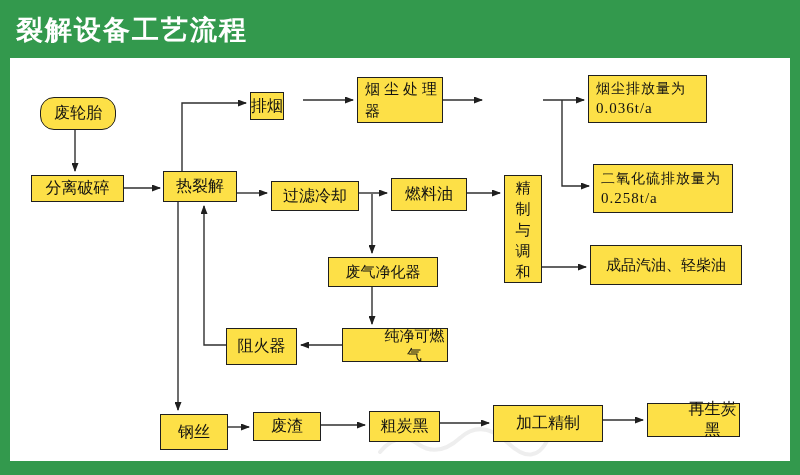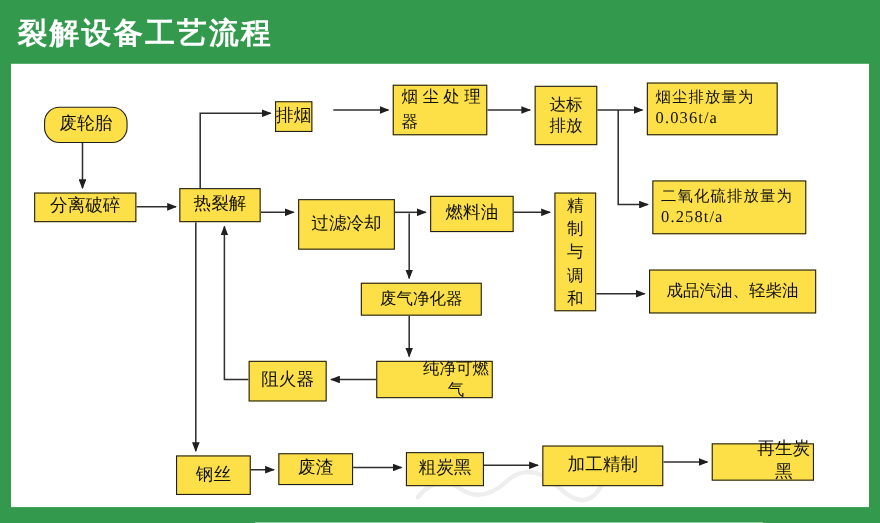--- a/index.html
+++ b/index.html
@@ -93,33 +93,29 @@
     <div class="node" style="left: 163px; top: 171px; width: 74px; height: 31px;">
       <div class="label">热裂解</div>
     </div>
     <div class="node" style="left: 250px; top: 92px; width: 34px; height: 28px;">
       <div class="label">排烟</div>
     </div>
     <div class="node spread" style="left: 357px; top: 77px; width: 86px; height: 46px;">
       <div class="label">烟尘处理
 器</div>
     </div>
-    <div class="node small" style="left: 486px; top: 78px; width: 57px; height: 54px;">
-      <div class="label">达标
-排放</div>
-    </div>
     <div class="node emission" style="left: 588px; top: 75px; width: 119px; height: 48px;">
       <div class="label">烟尘排放量为</div>
       <div class="value">0.036t/a</div>
     </div>
     <div class="node emission" style="left: 593px; top: 164px; width: 140px; height: 49px;">
       <div class="label">二氧化硫排放量为</div>
       <div class="value">0.258t/a</div>
     </div>
-    <div class="node" style="left: 271px; top: 181px; width: 88px; height: 46px;">
+    <div class="node" style="left: 271px; top: 181px; width: 88px; height: 30px;">
       <div class="label">过滤冷却</div>
     </div>
     <div class="node" style="left: 391px; top: 178px; width: 76px; height: 33px;">
       <div class="label">燃料油</div>
     </div>
     <div class="node vtext" style="left: 504px; top: 175px; width: 38px; height: 108px;">
       <div class="label">精
 制
 与
 调

